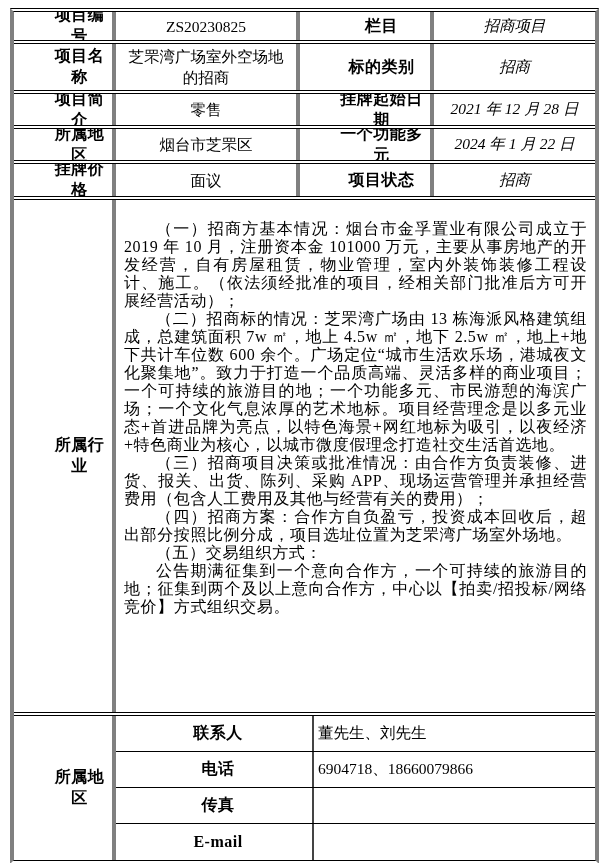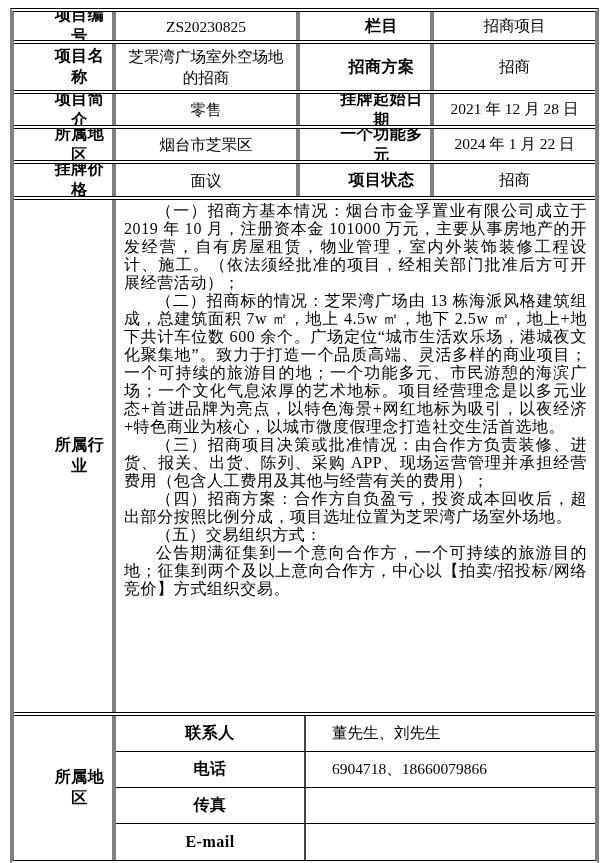--- a/index.html
+++ b/index.html
@@ -34,41 +34,42 @@
     align-items: center;
     justify-content: center;
     text-align: center;
     overflow: hidden;
     padding-left: 33px;
   }
   .vline { border-right: 4px solid #808080; }
   .c1 { flex: 0 0 102px; }
   .c2 { flex: 0 0 184px; padding: 0 8px; line-height: 21px; }
   .c3 { flex: 0 0 134px; }
-  .c4 { flex: 1 1 auto; padding: 0 4px; }
+  .c4 { flex: 1 1 auto; padding: 0 4px; font-style: italic; }
   .lbl {
     font-weight: bold;
     font-size: 16px;
     letter-spacing: 0.5px;
   }
   .val { font-size: 15.5px; }
   .r1 { height: 32px; }
   .r2 { height: 50px; }
   .r3 { height: 35px; }
   .r4 { height: 35px; }
   .r5 { height: 36px; }
   .r-intro { height: 516px; }
   .r-contact { height: 144px; }
   .intro-body {
     flex: 1 1 auto;
     display: block;
     box-sizing: border-box;
     padding: 2px 8px 0 8px;
     text-align: justify;
     overflow: hidden;
+    margin-top: 18px;
   }
   .intro-body p {
     margin: 0;
     font-size: 16px;
     letter-spacing: 0.6px;
     text-indent: 2em;
   }
   .tight { line-height: 18px; }
   .loose { line-height: 18px; }
   .contact-sub {
@@ -86,47 +87,48 @@
   .sub-lbl {
     box-sizing: border-box;
     flex: 0 0 190px;
     display: flex;
     align-items: center;
     justify-content: center;
     border-right: 2px solid #444444;
     font-weight: bold;
     font-size: 16px;
     letter-spacing: 0.5px;
+    margin-left: 8px;
   }
   .sub-val {
     box-sizing: border-box;
     flex: 1 1 auto;
     display: flex;
     align-items: center;
     justify-content: flex-start;
-    padding-left: 26px;
+    padding-left: 4px;
     font-size: 15.5px;
   }
 </style>
 </head>
 <body>
 
 <div class="tbl">
 
   <div class="row r1">
     <div class="cell c1 lbl vline">项目编号</div>
     <div class="cell c2 val vline">ZS20230825</div>
     <div class="cell c3 lbl vline">栏目</div>
     <div class="cell c4 val">招商项目</div>
   </div>
 
   <div class="row r2">
     <div class="cell c1 lbl vline">项目名称</div>
     <div class="cell c2 val vline">芝罘湾广场室外空场地的招商</div>
-    <div class="cell c3 lbl vline">招商方案</div>
+    <div class="cell c3 lbl vline">标的类别</div>
     <div class="cell c4 val">招商</div>
   </div>
 
   <div class="row r3">
     <div class="cell c1 lbl vline">项目简介</div>
     <div class="cell c2 val vline">零售</div>
     <div class="cell c3 lbl vline">挂牌起始日期</div>
     <div class="cell c4 val">2021 年 12 月 28 日</div>
   </div>
 

